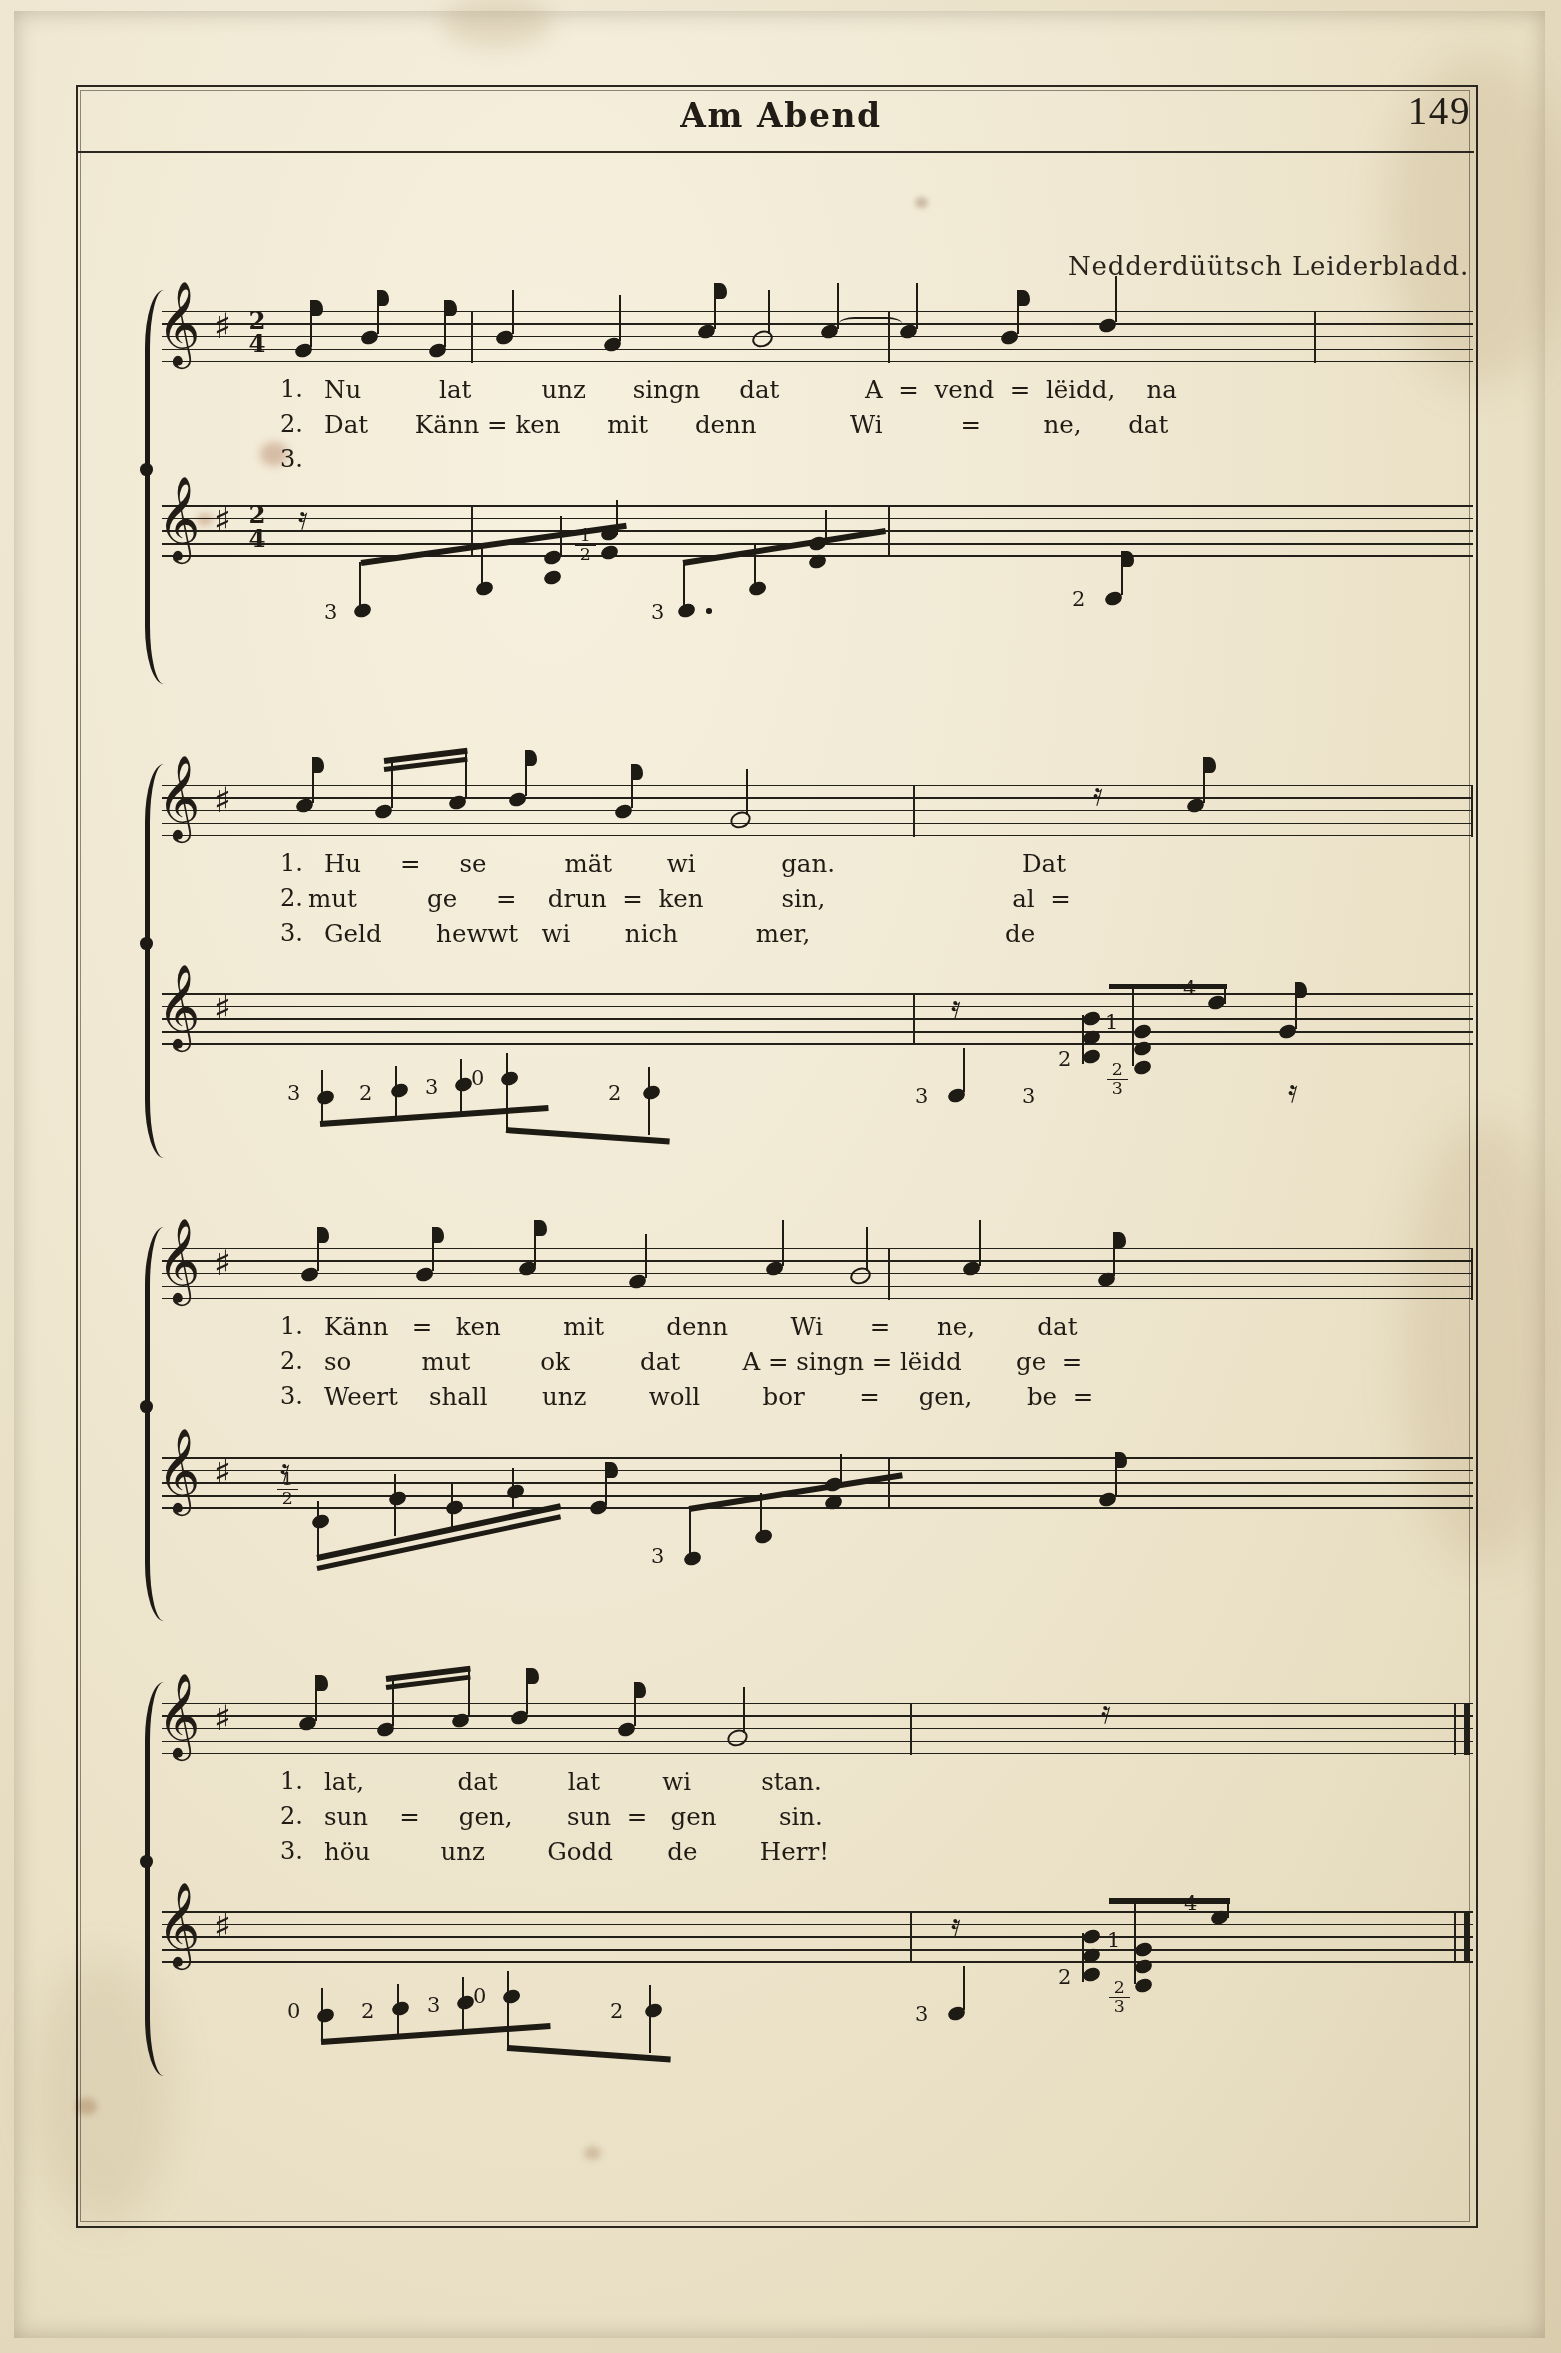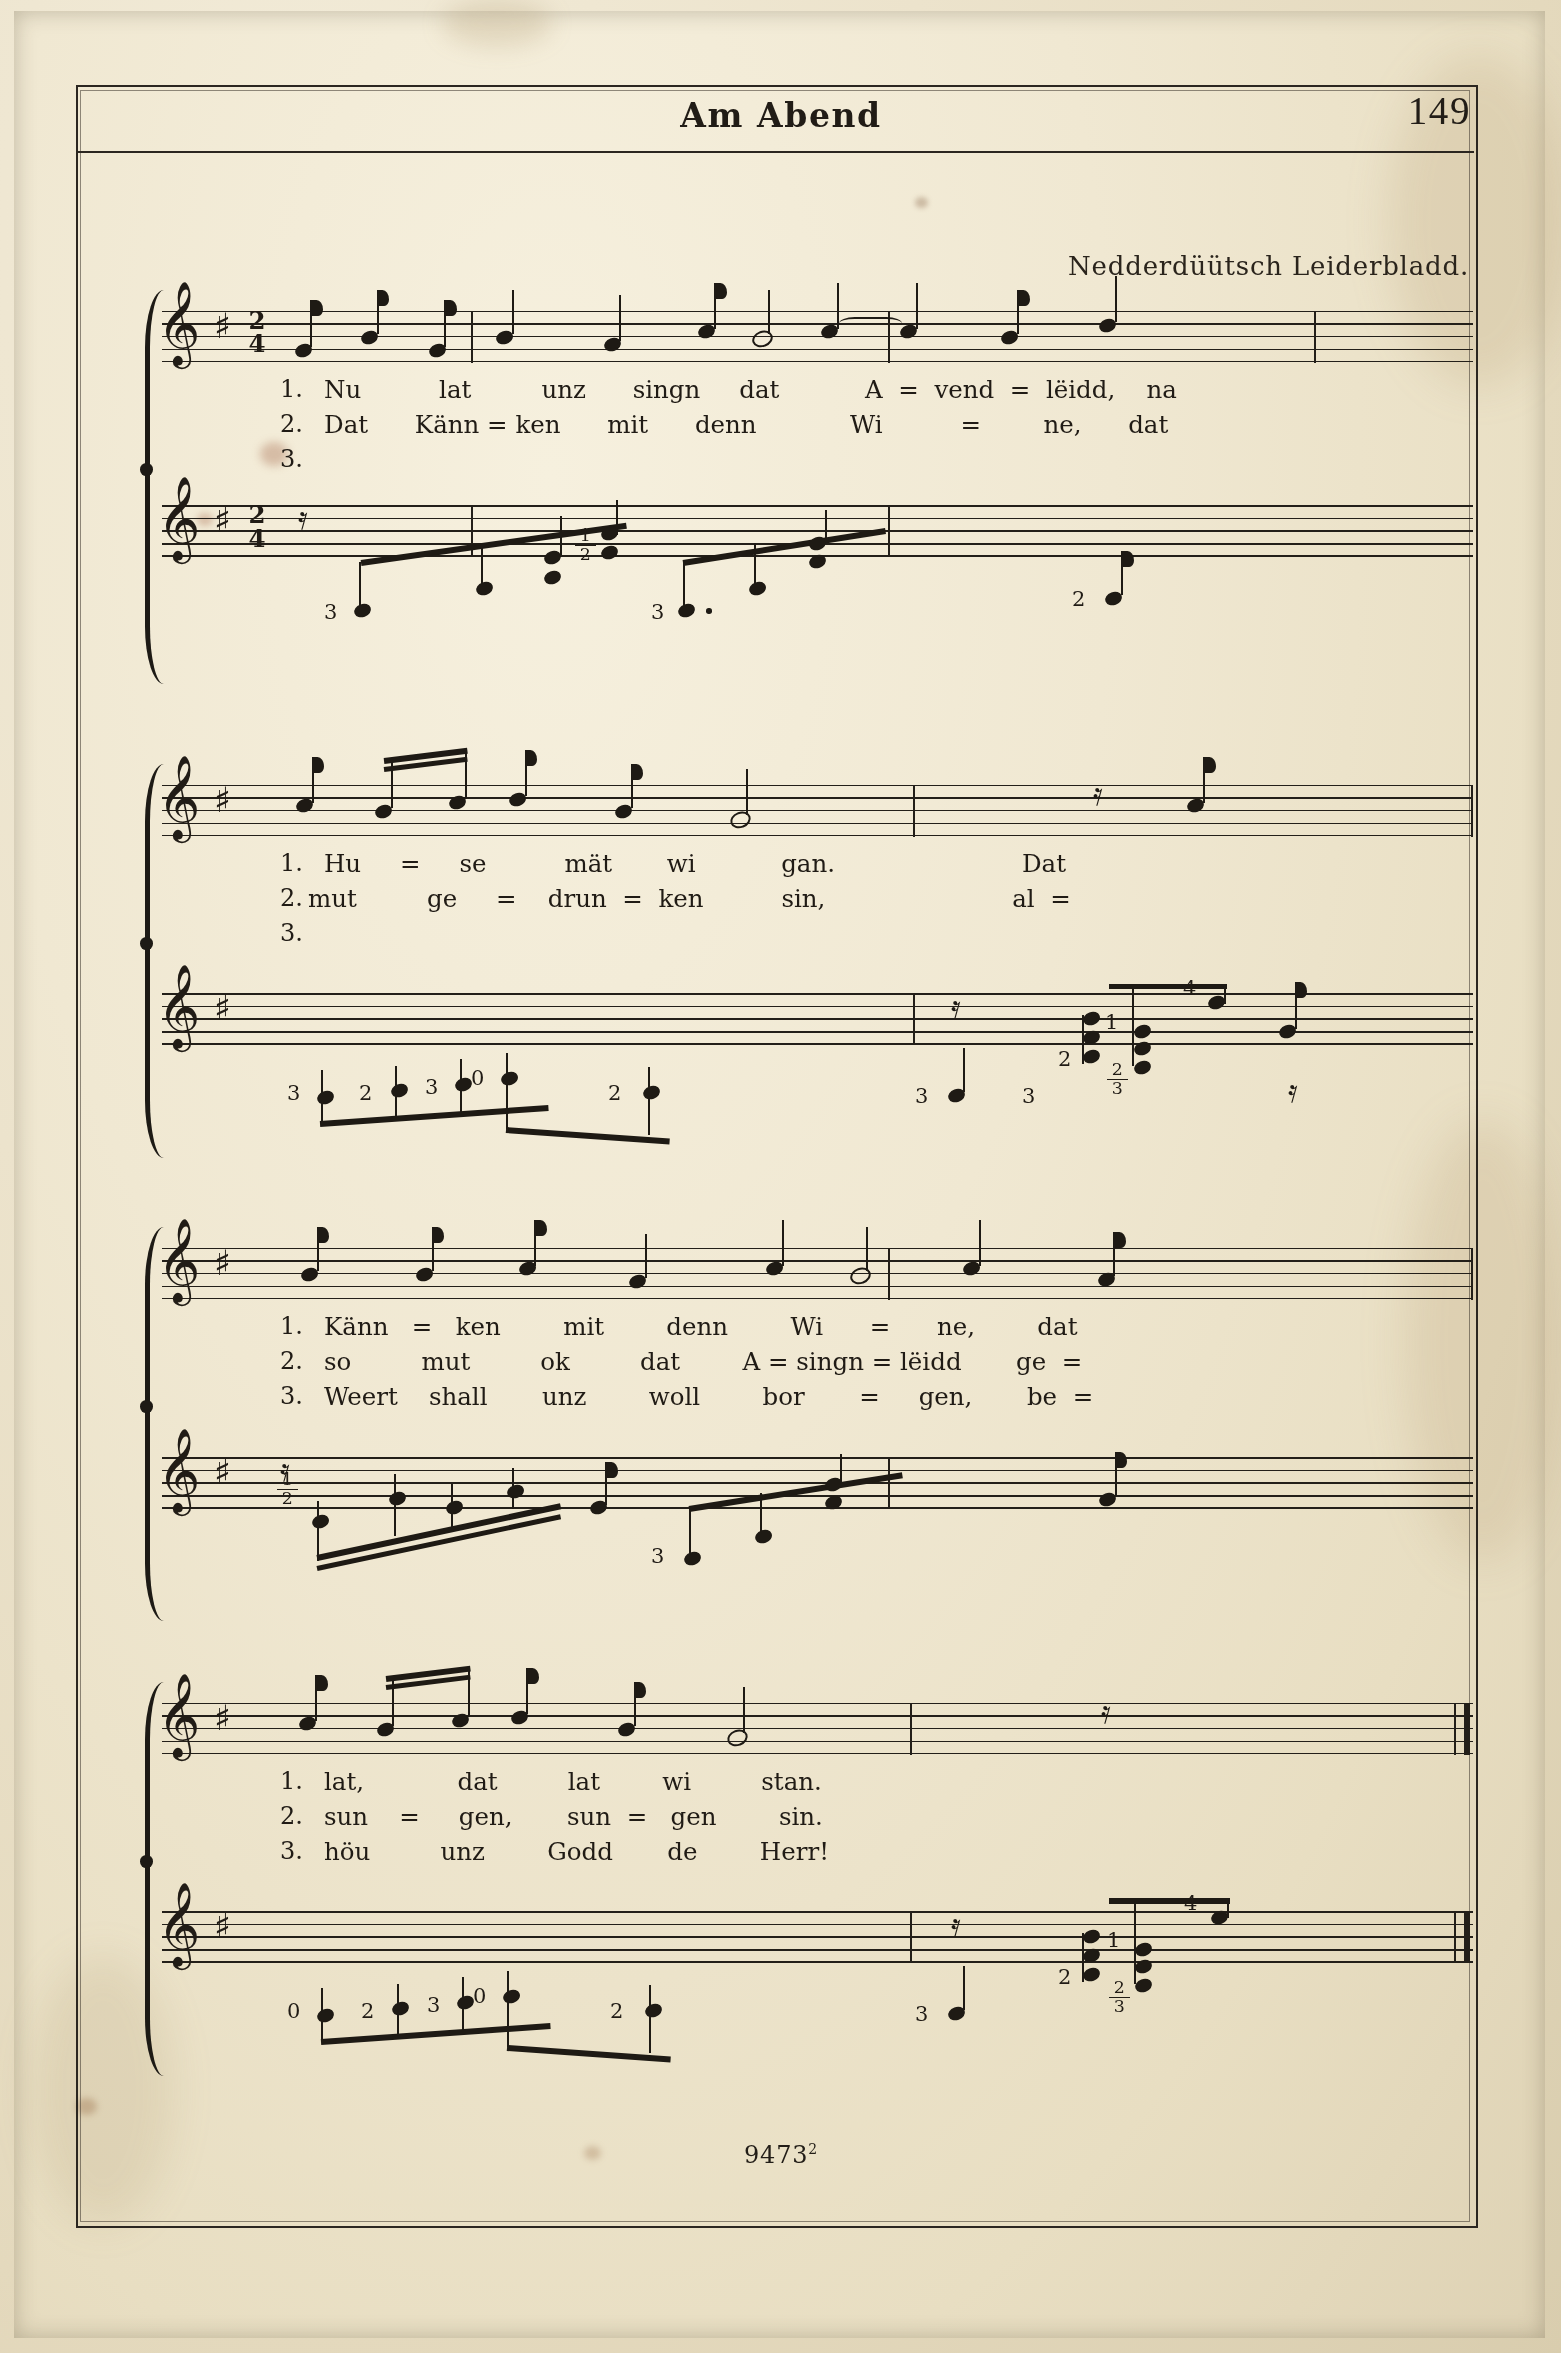--- a/index.html
+++ b/index.html
@@ -458,20 +458,21 @@
     <div class="lyric-row" style="left:28px; top:85px;">
       <div class="lyric-num" style="left:118px; top:0;">1.</div>
       <div class="ly" style="left:162px; top:0;">Hu     =     se          mät       wi           gan.                        Dat</div>
     </div>
     <div class="lyric-row" style="left:28px; top:120px;">
       <div class="lyric-num" style="left:118px; top:0;">2.</div>
       <div class="ly" style="left:146px; top:0;">mut         ge     =    drun  =  ken          sin,                        al  =</div>
     </div>
     <div class="lyric-row" style="left:28px; top:155px;">
       <div class="lyric-num" style="left:118px; top:0;">3.</div>
+      <div class="ly" style="left:162px; top:0;">Geld       hewwt   wi       nich          mer,                         de</div>
     </div>
 
     <div class="staff" style="top:229px;">
       <div class="line"></div>
         <div class="line"></div>
         <div class="line"></div>
         <div class="line"></div>
         <div class="line"></div>
       <div class="barline" style="left:751px; top:0; height:52px;"></div>
 
@@ -743,17 +744,14 @@
       <div class="fing" style="left:1022px; top:-20.5px;">4</div>
       <div class="fing" style="left:945px; top:17.4px;">1</div>
       <div class="fing" style="left:896px; top:54px;">2</div>
       <div class="frac" style="left:947px; top:68px; width:20.5px;">
         <span class="num">2</span>
         <span class="den">3</span>
       </div>
     </div>
   </div>
 
-  <div class="plate">
-    <span>9473</span><sup>2</sup>
-  </div>
 </div>
 
 
 </body></html>

